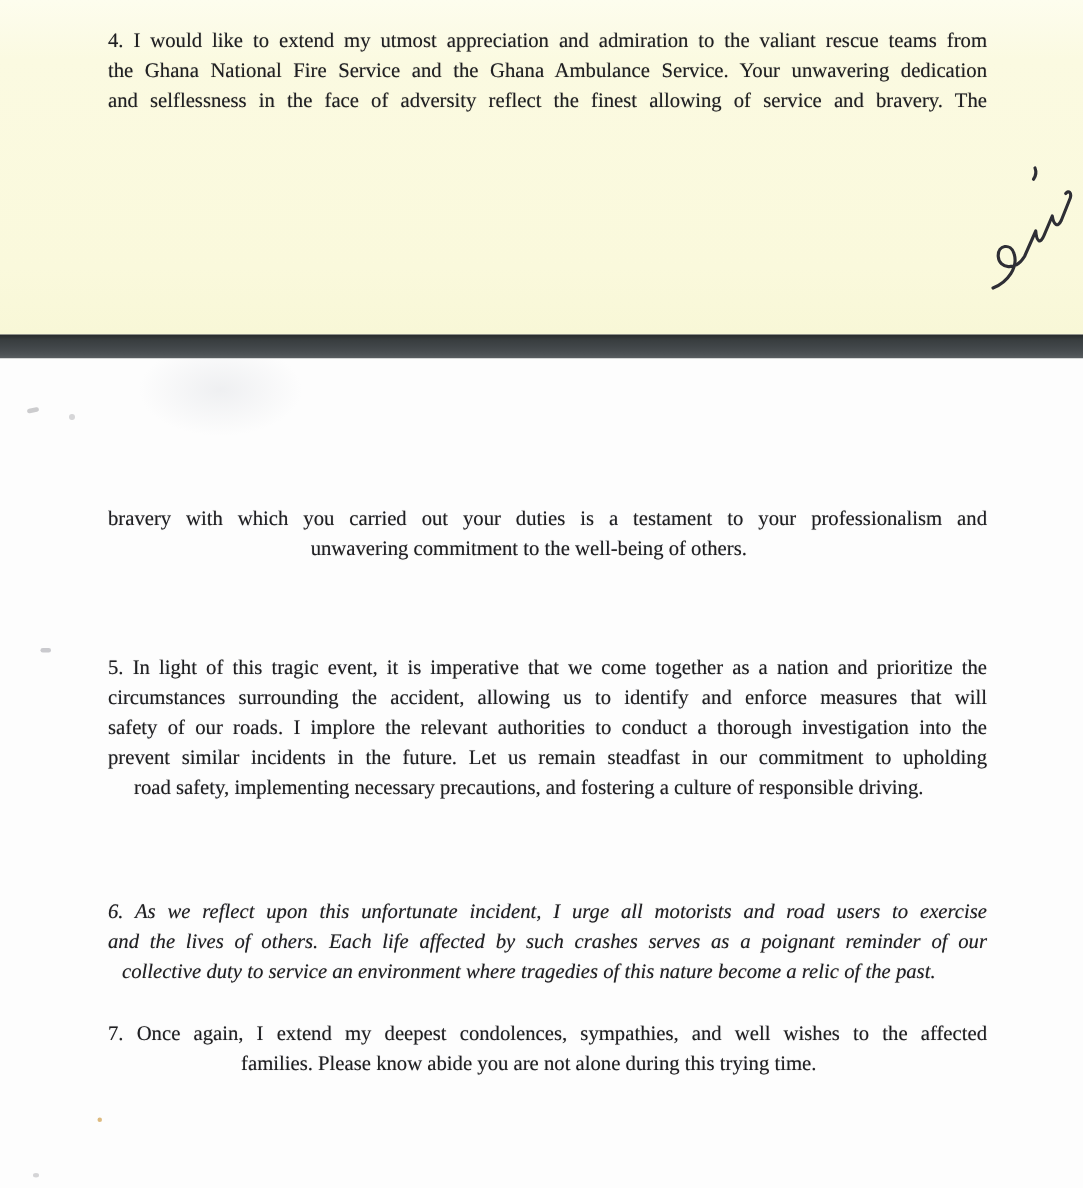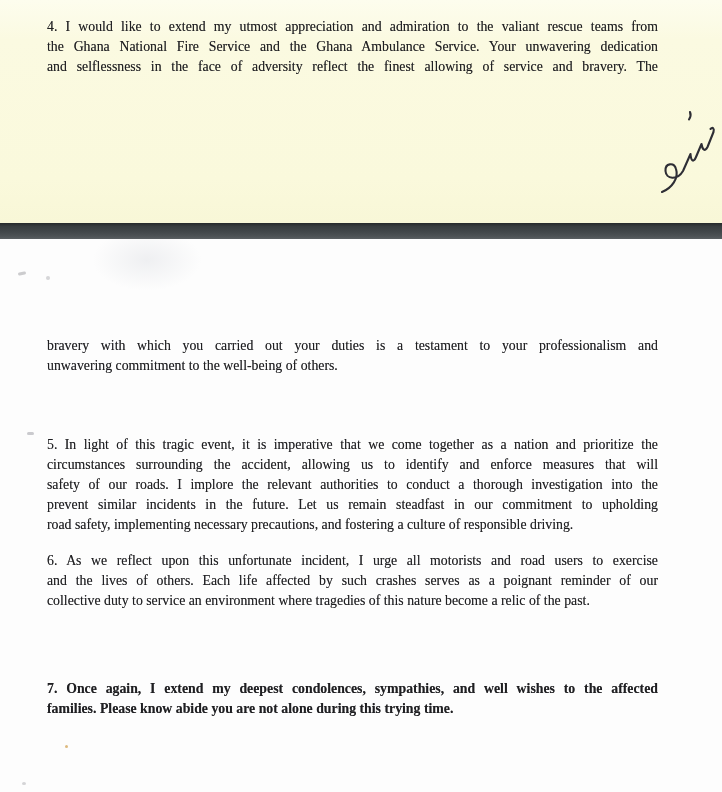--- a/index.html
+++ b/index.html
@@ -27,27 +27,27 @@
     position:absolute;left:92px;top:239px;width:110px;height:52px;
     background:radial-gradient(ellipse at 50% 40%,rgba(205,208,215,0.30),rgba(205,208,215,0) 70%);
     pointer-events:none;
   }
   
   .para{
     position:absolute;left:47px;width:611px;
     font-size:13.8px;line-height:20px;color:#1f1f22;
     text-shadow:0 0 0.5px rgba(25,25,28,0.5);
   }
-  .para .line{white-space:nowrap;text-align:left;}
-  .para .line.just{text-align:justify;text-align-last:justify;}
+  .para .line{white-space:nowrap;text-align:center;}
+  .para .line.just{text-align:justify;text-align-last:justify;margin-left:25px;}
   #para4{top:17px;}
   #para4cont{top:336px;}
   #para5{top:435px;}
-  #para6{top:551px;}
-  #para7{top:679px;font-weight:bold;}
+  #para6{top:598px;font-style:italic;}
+  #para7{top:679px;}
   
   .sig{position:absolute;left:658px;top:103px;width:62px;height:96px;}
   
   .speck{position:absolute;pointer-events:none;}
   .sp1{left:18px;top:272px;width:8px;height:3px;background:rgba(130,130,135,0.40);border-radius:2px;transform:rotate(-12deg);}
   .sp2{left:46px;top:276px;width:4px;height:4px;background:rgba(140,140,145,0.35);border-radius:50%;}
   .sp3{left:27px;top:432px;width:7px;height:3px;background:rgba(140,140,148,0.45);border-radius:2px;}
   .sp4{left:65px;top:745px;width:3px;height:3px;background:rgba(205,150,60,0.65);border-radius:50%;}
   .sp5{left:22px;top:782px;width:4px;height:3px;background:rgba(150,150,155,0.4);border-radius:50%;}
 </style>

